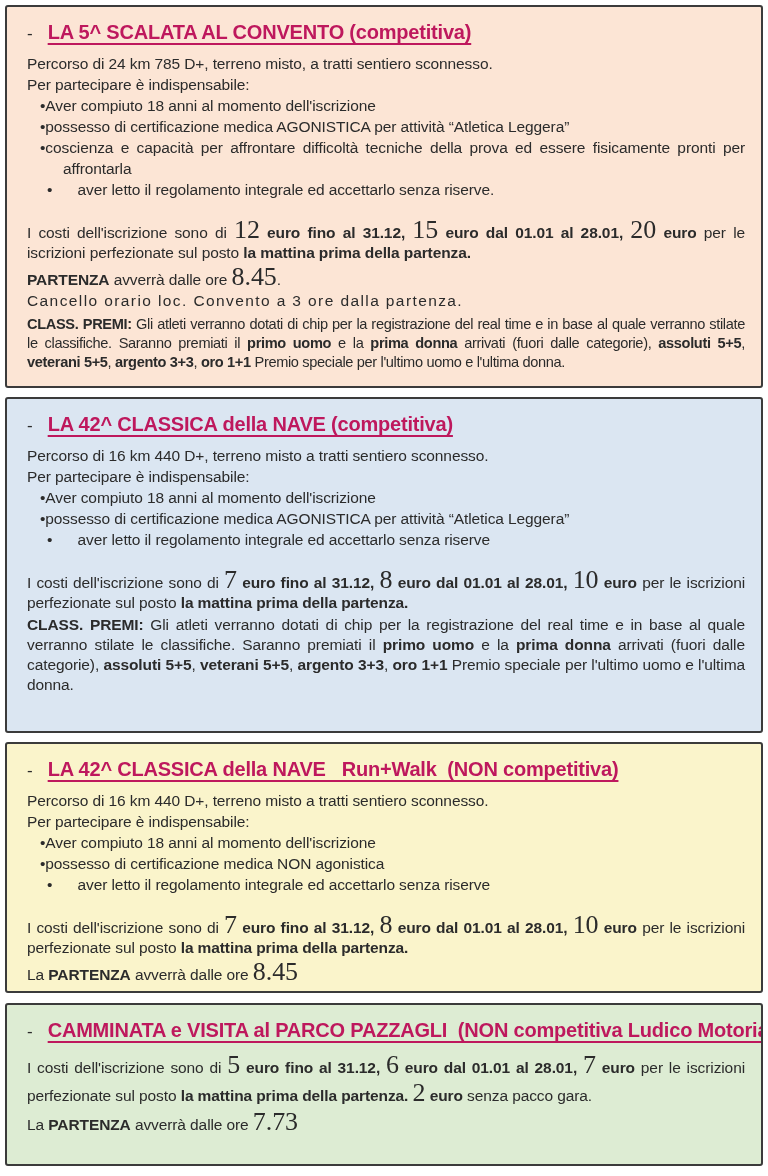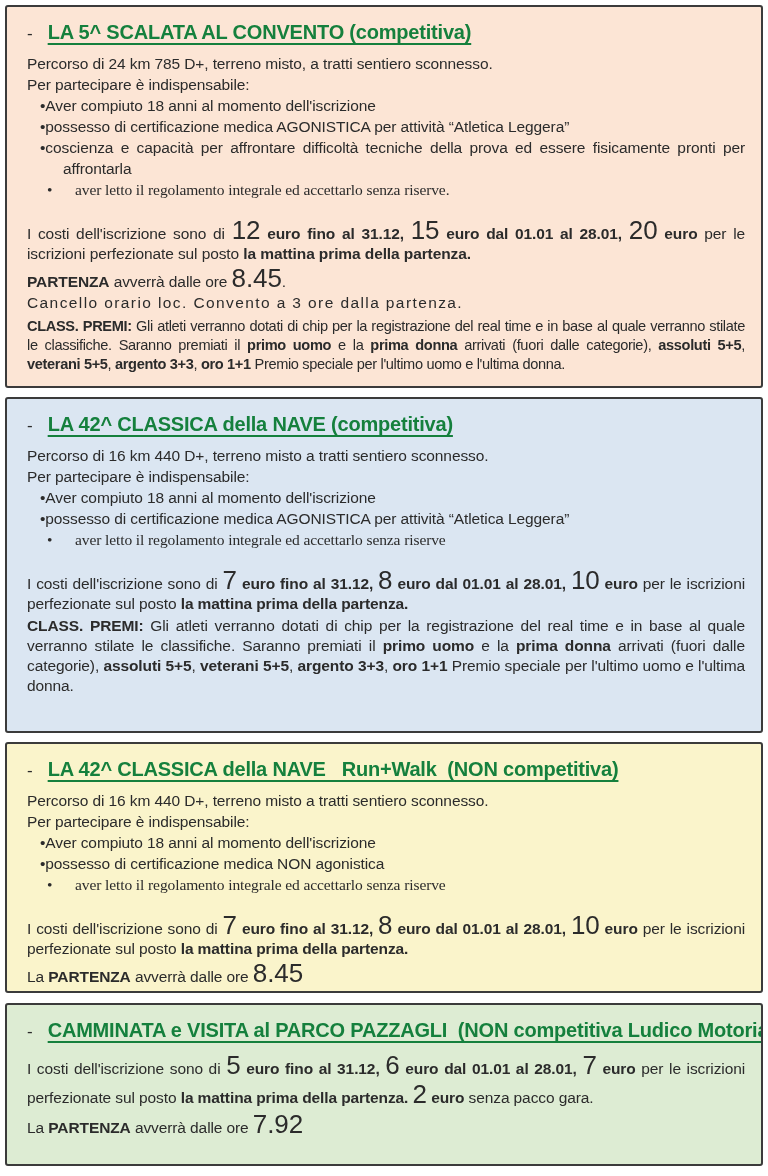--- a/index.html
+++ b/index.html
@@ -19,41 +19,41 @@
     padding:10px 16px 0 20px;
     overflow:hidden;
   }
   .box.peach{background:#fce5d5;height:383px;}
   .box.blue{background:#dbe6f2;height:336px;}
   .box.yellow{background:#faf4cb;height:251px;margin-bottom:10px;}
   .box.green{background:#ddecd3;height:163px;margin-bottom:0;}
   .titlerow{display:flex;align-items:baseline;gap:15px;margin:4px 0 10px 0;}
   .dash{font-size:17px;color:#2b2b2b;flex:0 0 auto;}
   .title{
-    font-size:20px;font-weight:700;color:#15803d;margin:0;
+    font-size:20px;font-weight:700;color:#be185d;margin:0;
     text-decoration:underline;
     text-decoration-thickness:2px;
     text-underline-offset:4px;
     letter-spacing:-0.2px;
     white-space:nowrap;
   }
   .body{font-size:15.5px;line-height:20px;letter-spacing:-0.1px;}
   .green .body{line-height:24px;}
   .ln{margin:0 0 1px 0;}
   .b1{padding-left:13px;}
-  .b2{padding-left:20px;font-family:Liberation Serif, serif;}
+  .b2{padding-left:20px;}
   .jfull{padding-left:13px;text-align:justify;text-align-last:justify;}
   .cont{padding-left:36px;}
   .costs{text-align:justify;margin-top:2px;}
   .track{letter-spacing:1.4px;}
   .premi{font-size:14.6px;letter-spacing:-0.35px;line-height:19px;text-align:justify;margin-top:4px;}
   .premi-lg{text-align:justify;margin-top:2px;}
   .sp{height:14px;}
   .b{font-weight:700;}
-  .big{font-size:26px;line-height:1;}
+  .big{font-size:26px;line-height:1;font-family:Liberation Serif, serif;}
 </style>
 </head>
 <body>
 
 <div class="page">
 
   <section class="box peach">
     <div class="titlerow">
       <span class="dash">-</span>
       <h2 class="title">LA 5^ SCALATA AL CONVENTO (competitiva)</h2>
@@ -108,17 +108,17 @@
       </div>
   </section>
 
   <section class="box green">
     <div class="titlerow">
       <span class="dash">-</span>
       <h2 class="title">CAMMINATA e VISITA al PARCO PAZZAGLI&nbsp; (NON competitiva Ludico Motoria)</h2>
     </div>
     <div class="body">
         <div class="ln costs"><span>I costi dell'iscrizione sono di </span><span class="big">5</span><span class="b"> euro fino al 31.12, </span><span class="big">6</span><span class="b"> euro dal 01.01 al 28.01, </span><span class="big">7</span><span class="b"> euro</span><span> per le iscrizioni perfezionate sul posto </span><span class="b">la mattina prima della partenza.</span><span> </span><span class="big">2</span><span class="b"> euro</span><span> senza pacco gara.</span></div>
-        <div class="ln"><span>La </span><span class="b">PARTENZA</span><span> avverrà dalle ore </span><span class="big">7.92</span></div>
+        <div class="ln"><span>La </span><span class="b">PARTENZA</span><span> avverrà dalle ore </span><span class="big">7.73</span></div>
       </div>
   </section>
 
 </div>
 
 </body></html>

